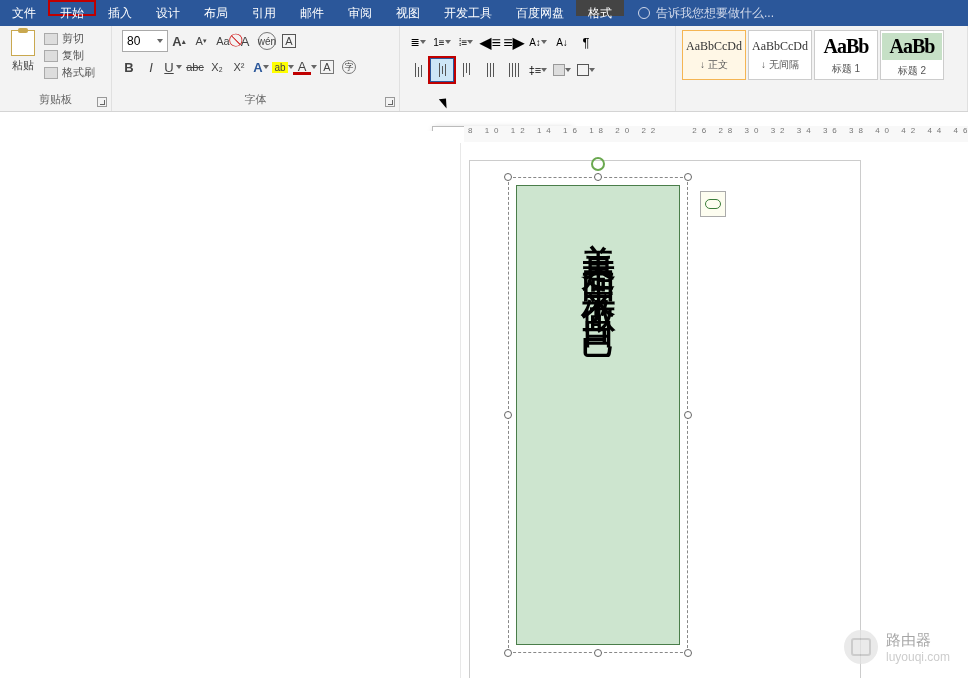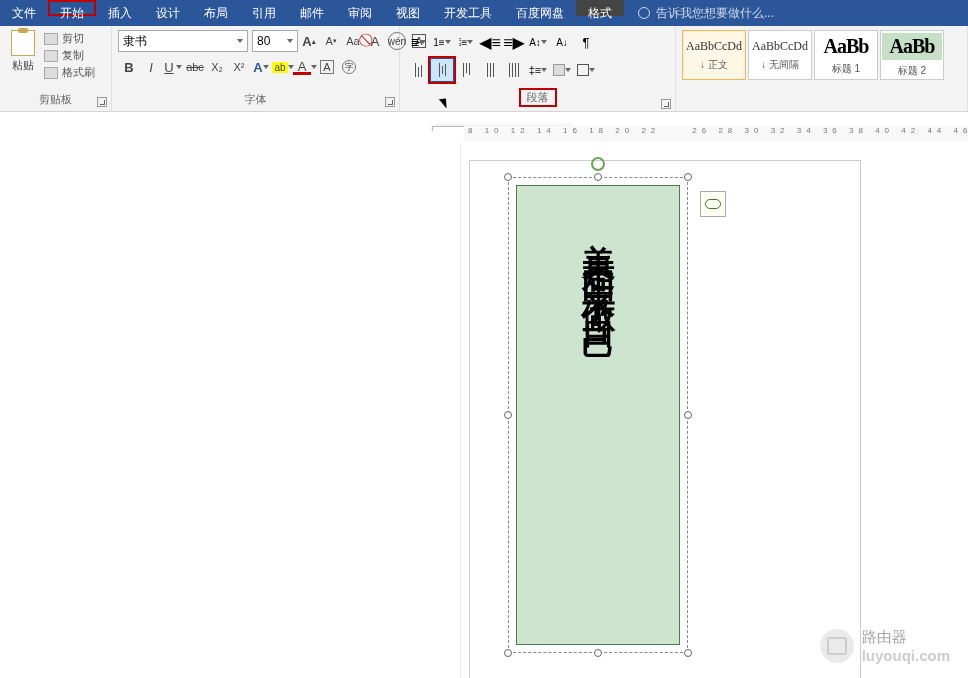--- a/index.html
+++ b/index.html
@@ -74,21 +74,21 @@
   .rot::after { content:""; position:absolute; top:14px; left:5px; width:1px; height:8px; background:#888; }
   .textbox { position:absolute; inset:0; background:#cde5cf; border:1px solid #4a7d4a; display:flex; align-items:flex-start; justify-content:center; padding-top:30px; }
   .vtext { writing-mode:vertical-rl; font-family:"KaiTi","STKaiti",serif; font-size:34px; color:#000; letter-spacing:14px; font-weight:600; }
   .layout-icon { position:absolute; right:-46px; top:6px; width:26px;height:26px; border:1px solid #aaa; background:#fdfdf0; display:flex; align-items:center; justify-content:center; }
   .layout-icon div { width:16px;height:10px; border:1px solid #3a7d3a; border-radius:6px; }
   .vline-sep { position:absolute; left:460px; top:12px; bottom:0; width:1px; background:#e8e8e8; }
   .watermark { position:absolute; right:18px; bottom:14px; display:flex; align-items:center; gap:8px; opacity:0.75; }
   .wm-icon { width:34px;height:34px;border-radius:50%;background:#e3e3e3;display:flex;align-items:center;justify-content:center; }
   .wm-icon::before { content:""; width:16px;height:14px;border:2px solid #bbb;border-radius:3px; }
   .wm-txt { font-size:15px; color:#888; }
-  .wm-sub { font-size:15px; color:#bbb;font-weight:bold; }
+  .wm-sub { font-size:12px; color:#bbb; }
 </style>
 </head>
 <body>
 
 <div class="menubar">
   <div class="menu-item">文件</div>
   <div class="menu-item highlight">开始</div>
   <div class="menu-item">插入</div>
   <div class="menu-item">设计</div>
   <div class="menu-item">布局</div>
@@ -127,24 +127,20 @@
             <span>格式刷</span>
           </div>
       </div>
     </div>
     <div class="group-label"><span>剪贴板</span><span class="dlgicn"></span></div>
   </div>
 
   <div class="group" style="width:288px">
     <div class="group-body" style="flex-direction:column">
       <div class="row">
-        <div class="fontname">
-            <span>隶书</span>
-            <span class="dd"></span>
-          </div>
         <div class="fontsize">
             <span>80</span>
             <span class="dd"></span>
           </div>
         <div class="fbtn">
             <b>A</b>
             <sup style="font-size:8px">▴</sup>
           </div>
         <div class="fbtn small">
             <span>A</span>
@@ -274,24 +270,20 @@
           </div>
         <div class="pbtn">
             <span style="width:12px;height:12px;background:#ddd;border:1px solid #999;display:inline-block"></span>
             <span class="dd"></span>
           </div>
         <div class="pbtn">
             <span style="width:12px;height:12px;border:1px solid #555;display:inline-block"></span>
             <span class="dd"></span>
           </div>
       </div>
-    </div>
-    <div class="group-label" style="text-align:center">
-      <span class="group-label highlight">段落</span>
-      <span class="dlgicn"></span>
     </div>
   </div>
 
   <div class="group" style="flex:1">
     <div class="group-body">
       <div class="style-tile sel">
         <span class="style-prev">AaBbCcDd</span>
         <span class="style-name">↓ 正文</span>
       </div>
       <div class="style-tile">

